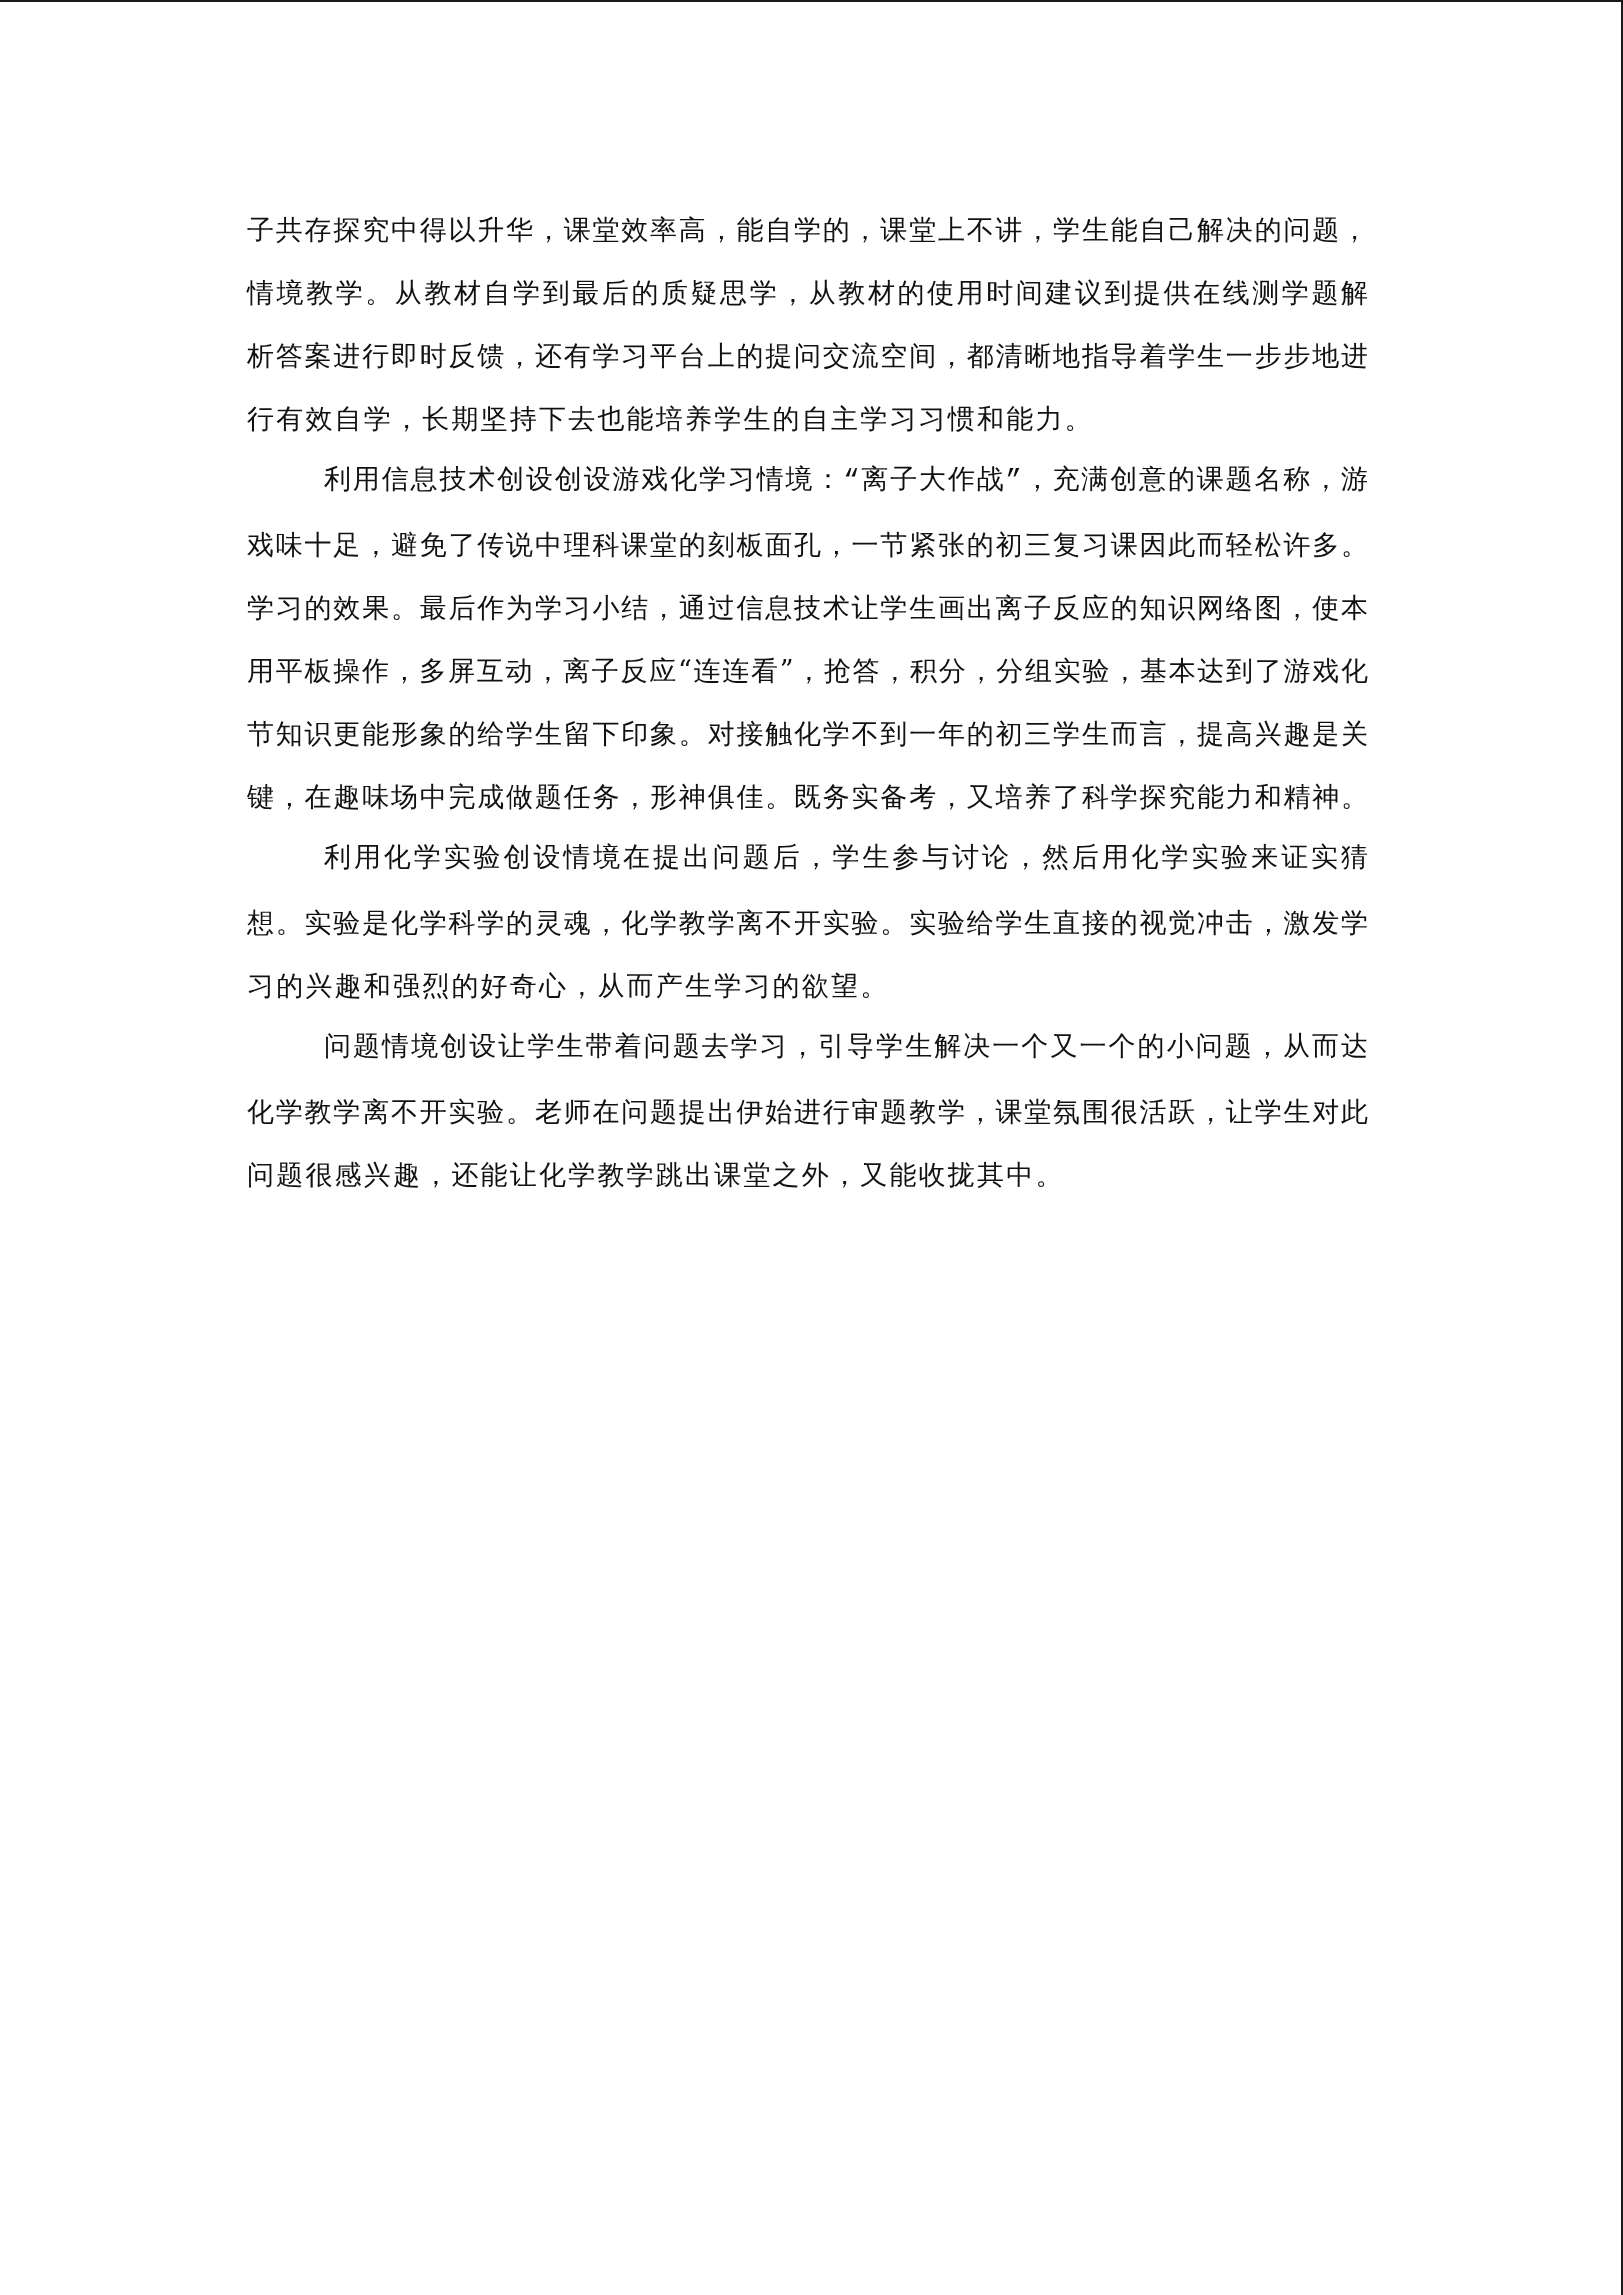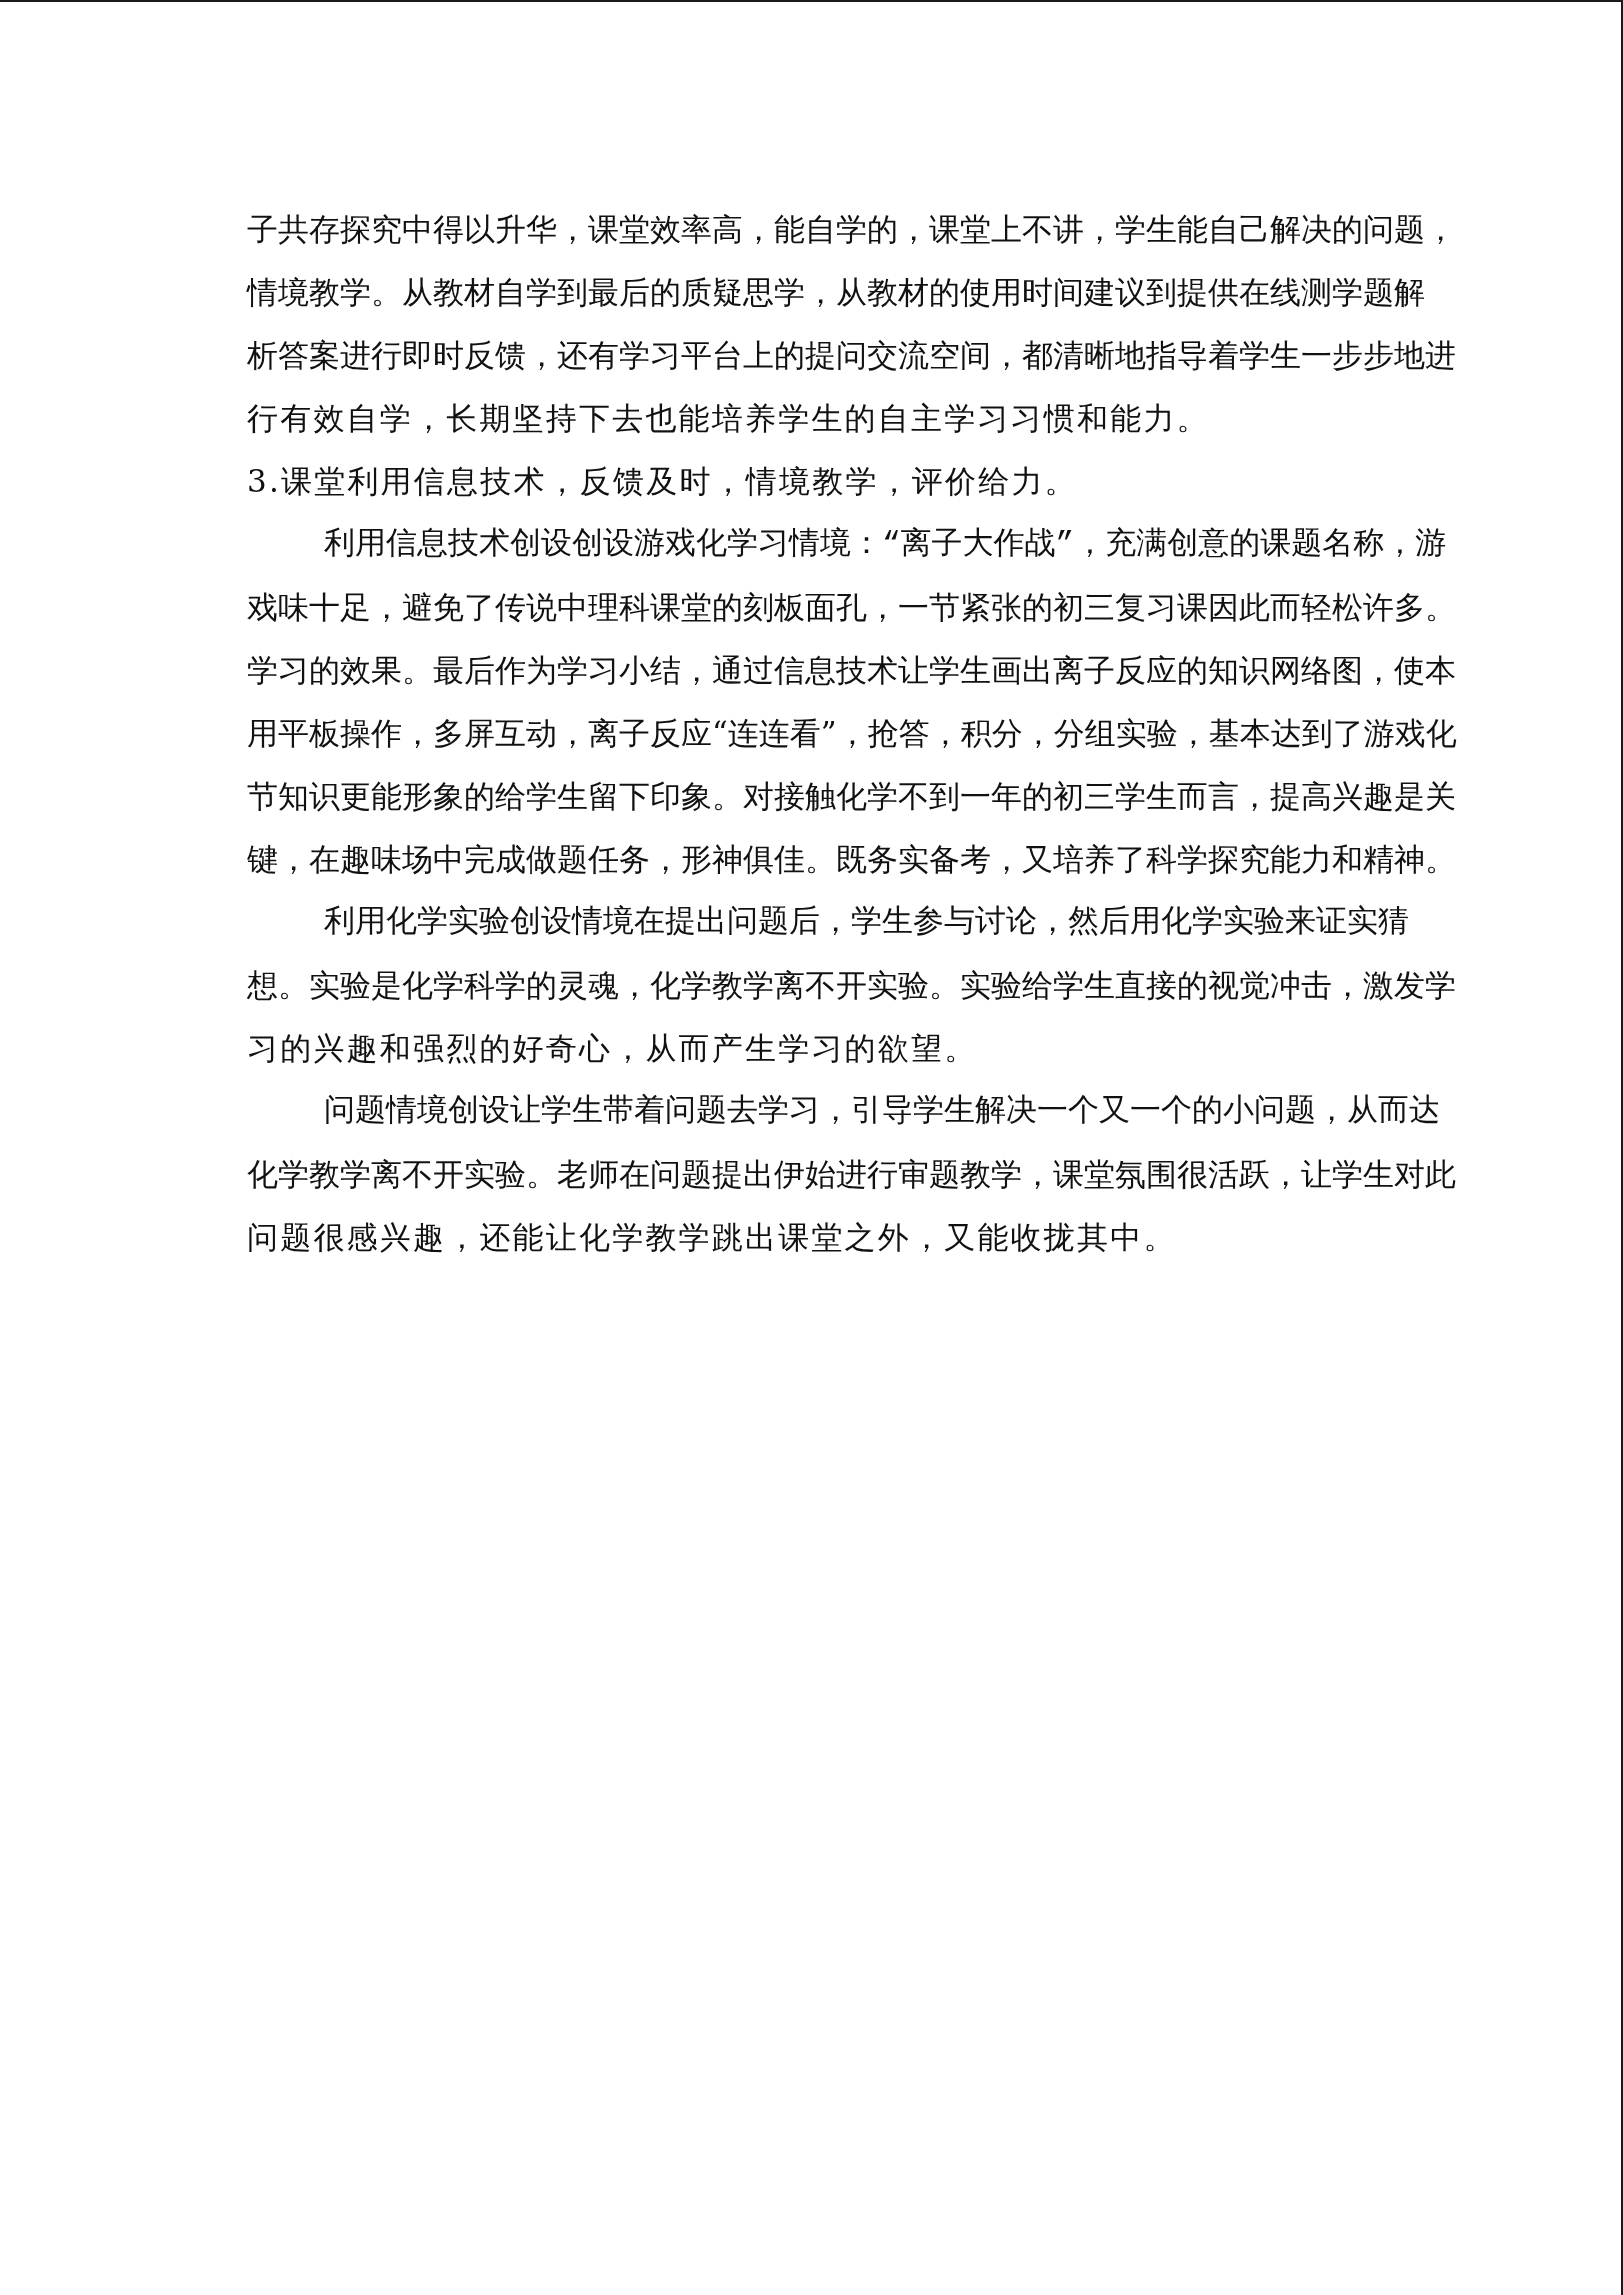--- a/index.html
+++ b/index.html
@@ -29,21 +29,21 @@
     .text-block {
       position: absolute;
       left: 247px;
       top: 207px;
       width: 1121px;
     }
     .line {
       display: block;
       height: 63px;
       line-height: 41px;
-      font-size: 31px;
+      font-size: 27px;
       white-space: nowrap;
       text-align: justify;
       text-align-last: justify;
       letter-spacing: 0;
       overflow: visible;
     }
     .line.last {
       text-align: left;
       text-align-last: left;
       letter-spacing: 2.2px;
@@ -64,23 +64,20 @@
 <div class="page">
   <div class="text-block">
 
     <div>
       <div class="line">子共存探究中得以升华，课堂效率高，能自学的，课堂上不讲，学生能自己解决的问题，</div>
       <div class="line">情境教学。从教材自学到最后的质疑思学，从教材的使用时间建议到提供在线测学题解</div>
       <div class="line">析答案进行即时反馈，还有学习平台上的提问交流空间，都清晰地指导着学生一步步地进</div>
       <div class="line last">行有效自学，长期坚持下去也能培养学生的自主学习习惯和能力。</div>
     </div>
 
-    <div>
-      <div class="line last heading-line">3.课堂利用信息技术，反馈及时，情境教学，评价给力。</div>
-    </div>
 
     <div>
       <div class="line indent">利用信息技术创设创设游戏化学习情境：“离子大作战”，充满创意的课题名称，游</div>
       <div class="line">戏味十足，避免了传说中理科课堂的刻板面孔，一节紧张的初三复习课因此而轻松许多。</div>
       <div class="line">学习的效果。最后作为学习小结，通过信息技术让学生画出离子反应的知识网络图，使本</div>
       <div class="line">用平板操作，多屏互动，离子反应“连连看”，抢答，积分，分组实验，基本达到了游戏化</div>
       <div class="line">节知识更能形象的给学生留下印象。对接触化学不到一年的初三学生而言，提高兴趣是关</div>
       <div class="line">键，在趣味场中完成做题任务，形神俱佳。既务实备考，又培养了科学探究能力和精神。</div>
     </div>
 

